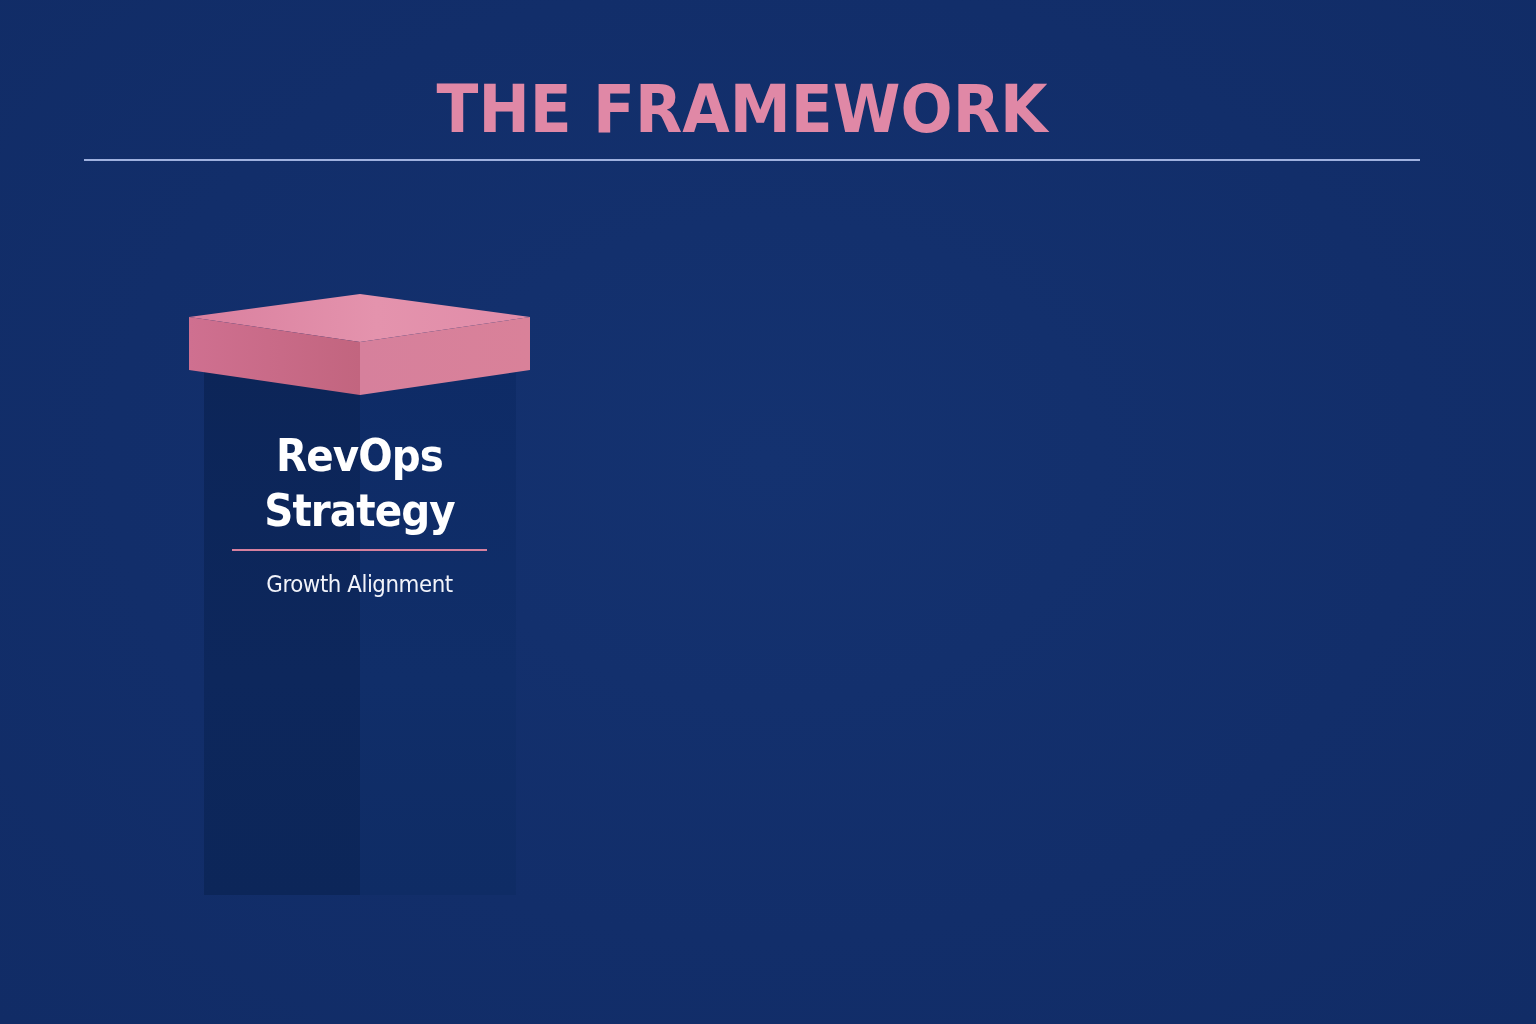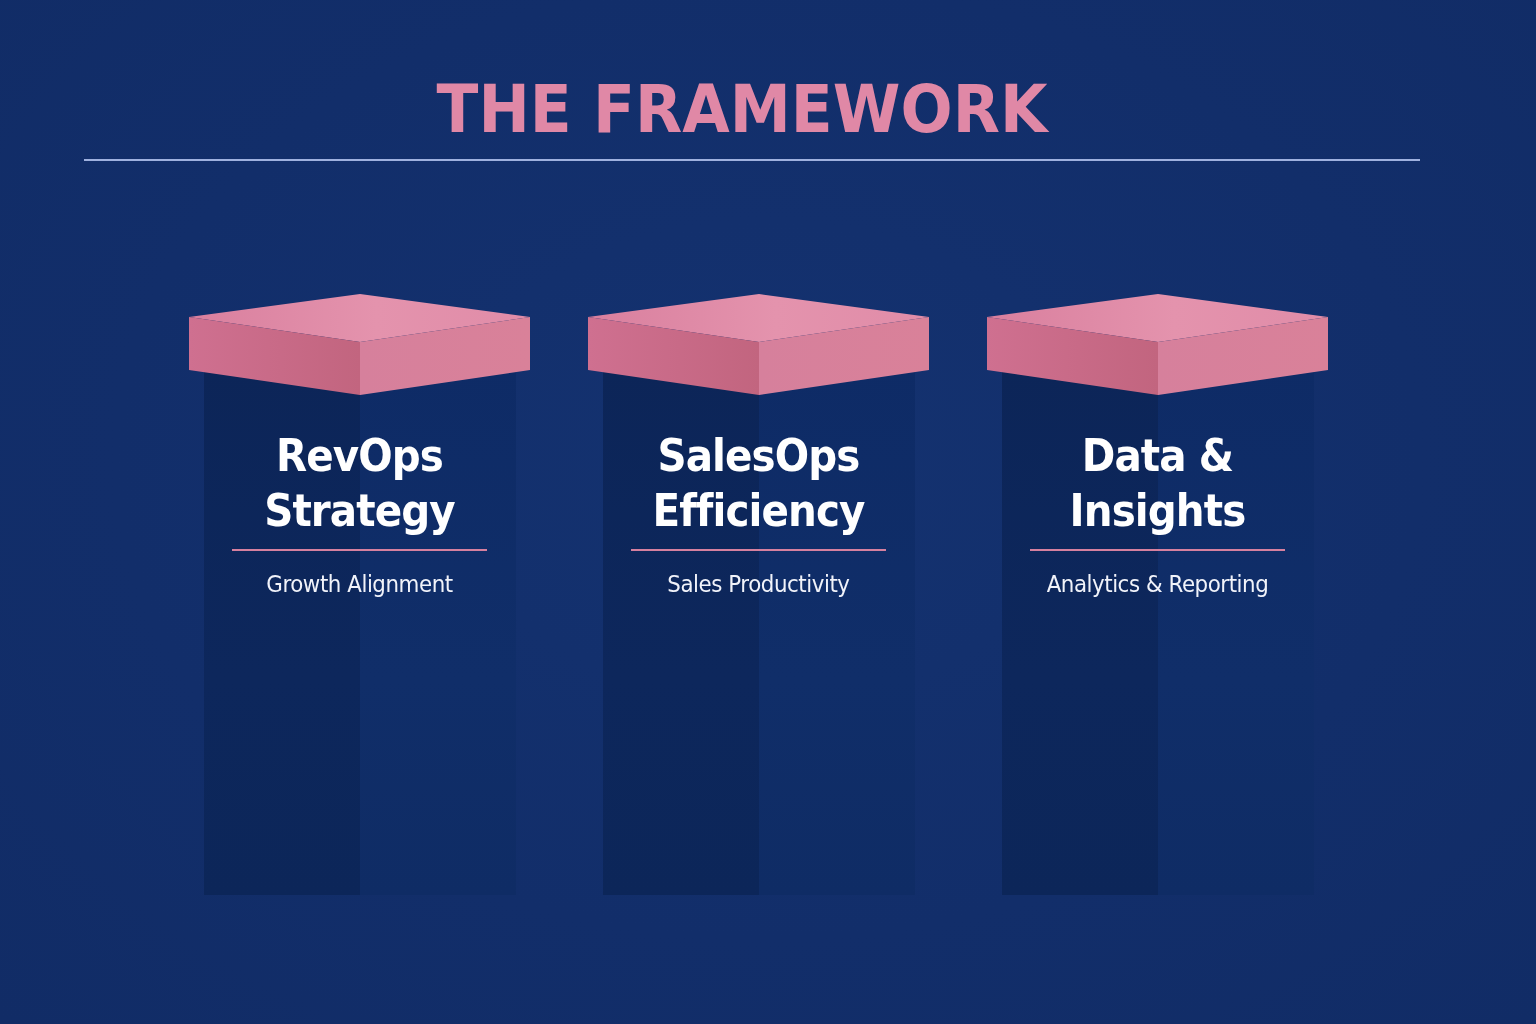--- a/index.html
+++ b/index.html
@@ -146,45 +146,15 @@
       <polygon points="171,48 341,23 341,76 171,101" fill="url(#capRight1)"></polygon>
     </svg>
     <div class="heading">
       <span>RevOps</span>
       <span>Strategy</span>
     </div>
     <div class="rule"></div>
     <div class="subtitle">Growth Alignment</div>
   </div>
 
-  <div class="pillar" style="left:588px;">
-    <div class="body-left"></div>
-    <div class="body-right"></div>
-    <svg class="cap" viewBox="0 0 341 102">
-      <polygon points="171,0 341,23 171,48 0,23" fill="url(#capTop1)"></polygon>
-      <polygon points="0,23 171,48 171,101 0,76" fill="url(#capLeft1)"></polygon>
-      <polygon points="171,48 341,23 341,76 171,101" fill="url(#capRight1)"></polygon>
-    </svg>
-    <div class="heading">
-      <span>SalesOps</span>
-      <span>Efficiency</span>
-    </div>
-    <div class="rule"></div>
-    <div class="subtitle">Sales Productivity</div>
-  </div>
 
-  <div class="pillar" style="left:987px;">
-    <div class="body-left"></div>
-    <div class="body-right"></div>
-    <svg class="cap" viewBox="0 0 341 102">
-      <polygon points="171,0 341,23 171,48 0,23" fill="url(#capTop1)"></polygon>
-      <polygon points="0,23 171,48 171,101 0,76" fill="url(#capLeft1)"></polygon>
-      <polygon points="171,48 341,23 341,76 171,101" fill="url(#capRight1)"></polygon>
-    </svg>
-    <div class="heading">
-      <span>Data &amp;</span>
-      <span>Insights</span>
-    </div>
-    <div class="rule"></div>
-    <div class="subtitle">Analytics &amp; Reporting</div>
-  </div>
 
 </div>
 
 </body></html>

